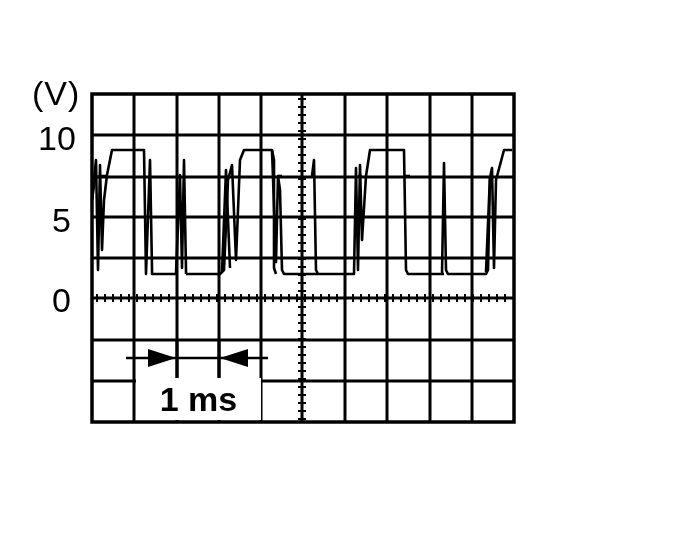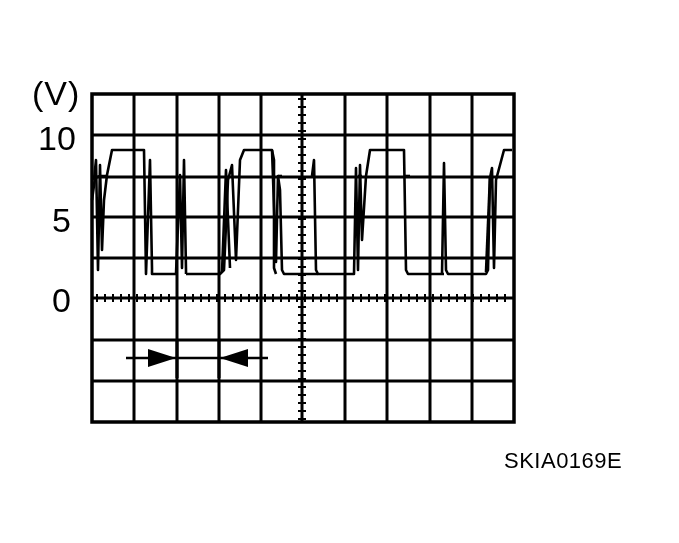--- a/index.html
+++ b/index.html
@@ -74,14 +74,14 @@
       <line x1="219" y1="340" x2="219" y2="378" stroke-width="3"></line>
       <polygon points="148,349 148,367 176,358" stroke="none"></polygon>
       <polygon points="248,349 248,367 220,358" stroke="none"></polygon>
     </g>
   </svg>
 
   <div class="lbl unit">(V)</div>
   <div class="lbl y10">10</div>
   <div class="lbl y5">5</div>
   <div class="lbl y0">0</div>
-  <div class="lbl code">SKIA0169E</div>
+  <div class="tb">1 ms</div>
 </div>
 
 </body></html>

